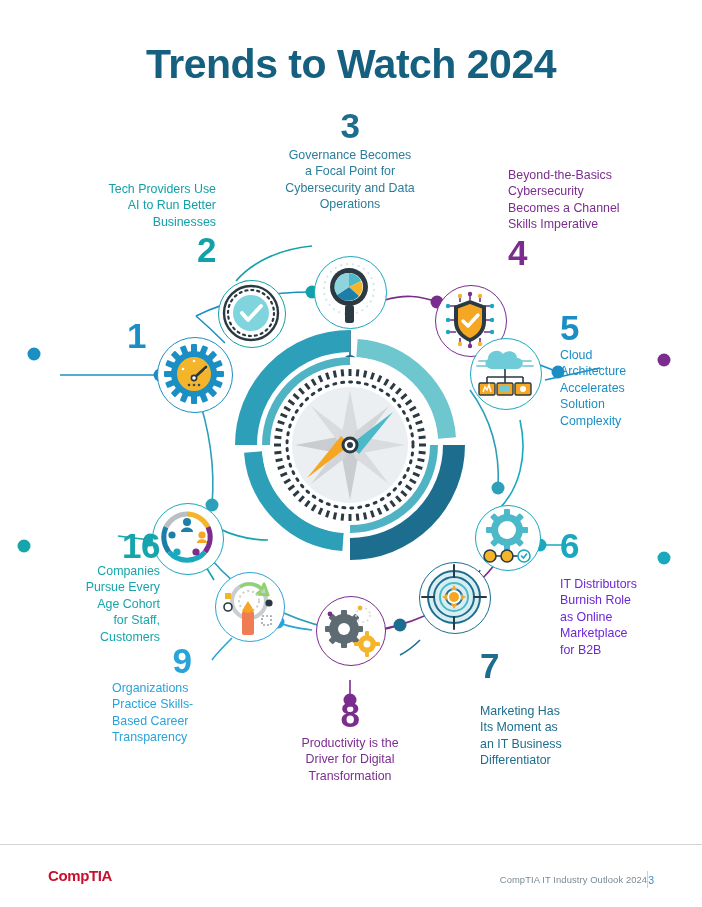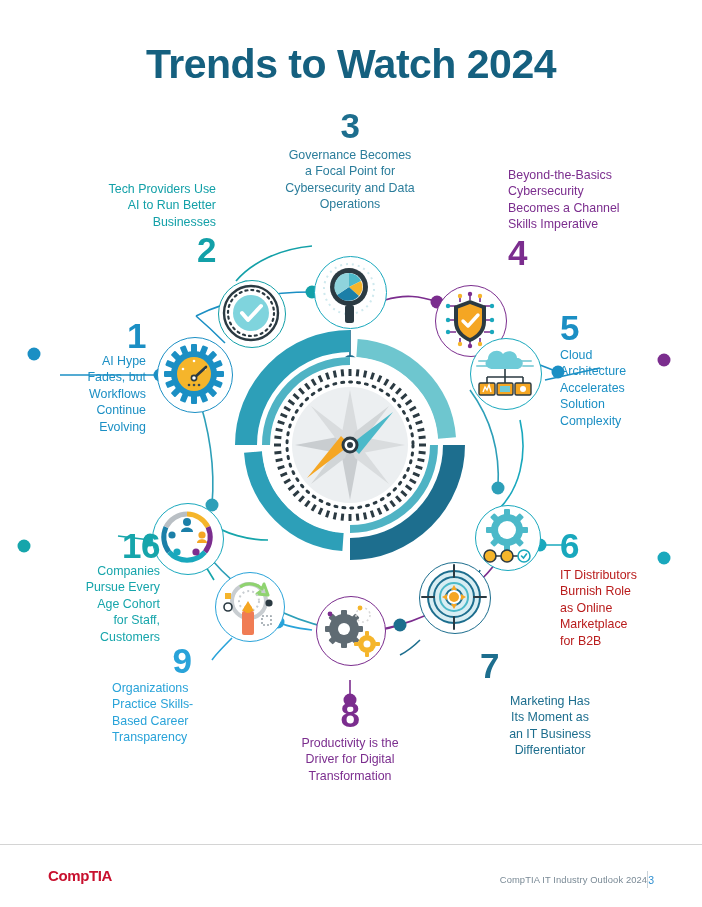--- a/index.html
+++ b/index.html
@@ -445,21 +445,20 @@
           <path d="M44 39 C44 34 54 34 54 39 Z" fill="#f5a623"></path>
           <circle cx="43" cy="48" r="3.6" fill="#7b2d8e"></circle>
           <circle cx="24" cy="48" r="3.6" fill="#19a8bd"></circle>
           <circle cx="19" cy="31" r="3.6" fill="#1b7fa8"></circle>
         </g>
       </svg>
     </div>
 
     <div class="label al-r" style="left:30px;top:318px;width:116px;">
       <div class="num" style="color:#1b8fc4;">1</div>
-      <div class="txt multi" style="color:#1b8fc4;">AI Hype<br>Fades, but<br>Workflows<br>Continue<br>Evolving</div>
     </div>
 
     <div class="label al-r" style="left:46px;top:181px;width:170px;">
       <div class="txt multi" style="color:#13a0a8;">Tech Providers Use<br>AI to Run Better<br>Businesses</div>
       <div class="num" style="color:#13a0a8;margin-top:2px;">2</div>
     </div>
 
     <div class="label al-c" style="left:250px;top:108px;width:200px;">
       <div class="num" style="color:#1d6e8e;">3</div>
       <div class="txt multi" style="color:#2b7d9b;margin-top:4px;">Governance Becomes<br>a Focal Point for<br>Cybersecurity and Data<br>Operations</div>
@@ -470,26 +469,26 @@
       <div class="num" style="color:#7b2d8e;margin-top:2px;">4</div>
     </div>
 
     <div class="label al-l" style="left:560px;top:310px;width:120px;">
       <div class="num" style="color:#1b8fc4;">5</div>
       <div class="txt multi" style="color:#1b8fc4;margin-top:2px;">Cloud<br>Architecture<br>Accelerates<br>Solution<br>Complexity</div>
     </div>
 
     <div class="label al-l" style="left:560px;top:528px;width:130px;">
       <div class="num" style="color:#19a8bd;">6</div>
-      <div class="txt multi" style="color:#b91c1c;margin-top:4px;">IT Distributors<br>Burnish Role<br>as Online<br>Marketplace<br>for B2B</div>
+      <div class="txt multi" style="color:#6d28d9;margin-top:13px;">IT Distributors<br>Burnish Role<br>as Online<br>Marketplace<br>for B2B</div>
     </div>
 
     <div class="label al-l" style="left:480px;top:648px;width:140px;">
       <div class="num" style="color:#1d6e8e;">7</div>
-      <div class="txt multi" style="color:#1d6e8e;margin-top:10px;text-align:center;">Marketing Has<br>Its Moment as<br>an IT Business<br>Differentiator</div>
+      <div class="txt multi" style="color:#1d6e8e;margin-top:20px;">Marketing Has<br>Its Moment as<br>an IT Business<br>Differentiator</div>
     </div>
 
     <div class="label al-c" style="left:256px;top:697px;width:188px;">
       <div class="num" style="color:#7b2d8e;">8</div>
       <div class="txt multi" style="color:#7b2d8e;margin-top:3px;">Productivity is the<br>Driver for Digital<br>Transformation</div>
     </div>
 
     <div class="label al-l" style="left:112px;top:643px;width:140px;">
       <div class="num" style="color:#29a3d9;text-align:center;">9</div>
       <div class="txt multi" style="color:#29a3d9;margin-top:2px;">Organizations<br>Practice Skills-<br>Based Career<br>Transparency</div>

